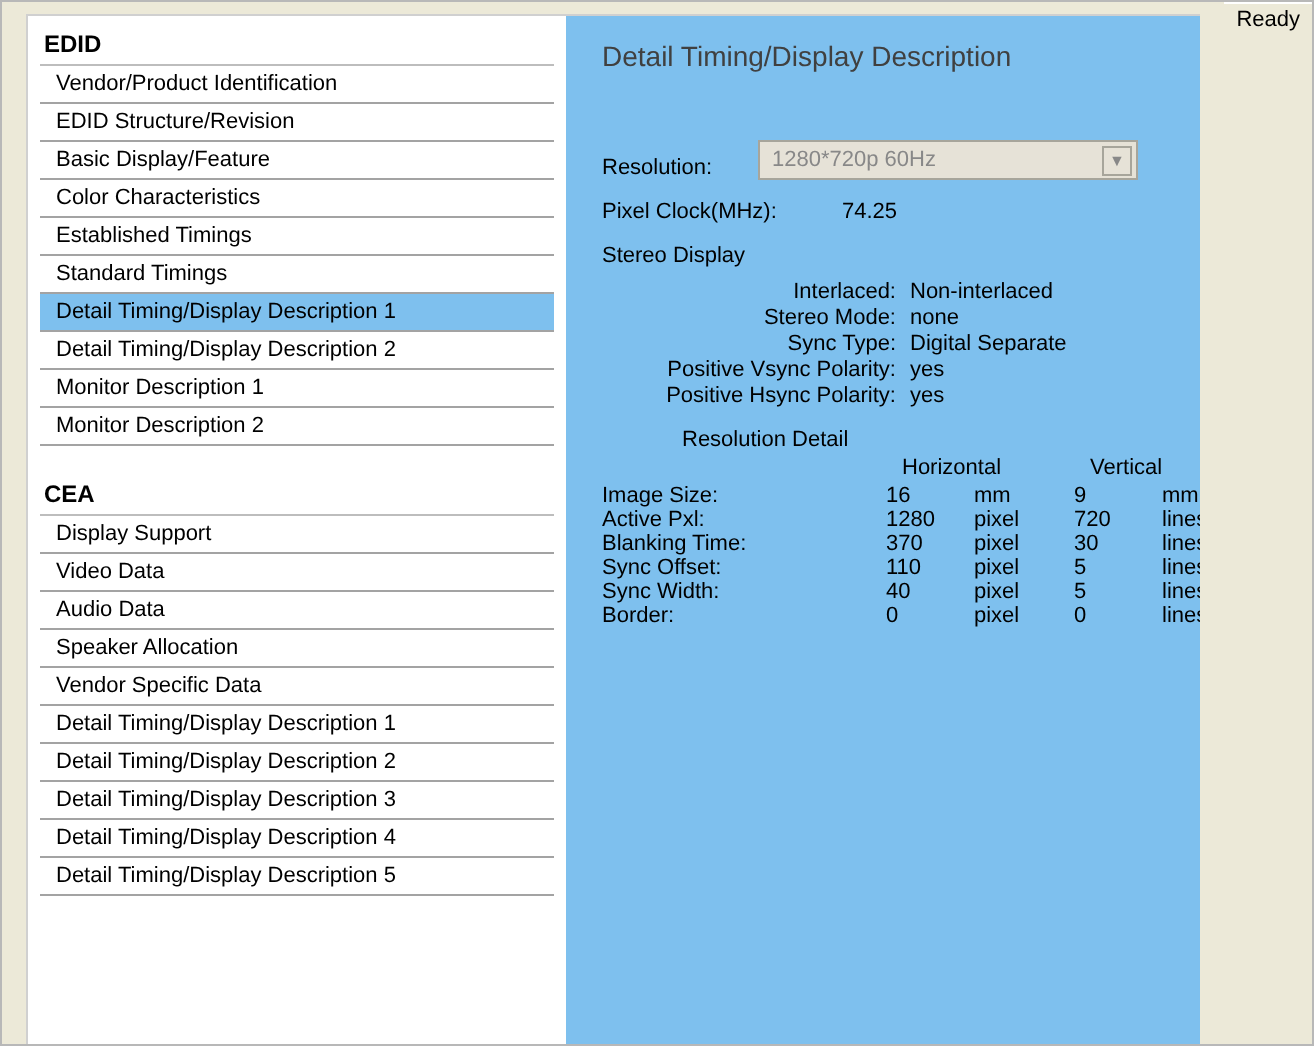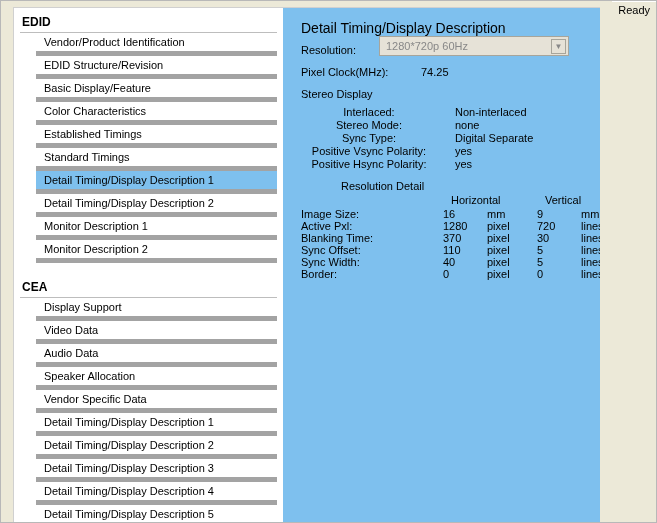--- a/index.html
+++ b/index.html
@@ -41,40 +41,39 @@
   overflow: auto;
 }
 .cat-header {
   font-weight: bold;
   font-size: 12px;
   padding: 3px 2px 3px 2px;
   border-bottom: 1px solid #bdbdbd;
 }
 .cat-item {
   padding: 3px 2px 3px 8px;
-  border-bottom: 5px solid #a3a3a3;
+  border-bottom: 1px solid #a3a3a3;
   cursor: pointer;
   white-space: nowrap;
-  margin-left: 16px;
 }
 .cat-item.selected {
   background: #7ec0ee;
 }
 .cat-block { margin-bottom: 14px; }
 .detail {
   flex: 1;
   background: #7ec0ee;
   padding: 12px 16px 10px 18px;
   color: #000;
   position: relative;
 }
 .detail-title {
-  color: #000000;
+  color: #404040;
   font-size: 14px;
-  margin-bottom: 0;
+  margin-bottom: 34px;
 }
 .res-row {
   display: flex;
   align-items: flex-end;
   margin-bottom: 10px;
 }
 .res-row .lbl { width: 78px; }
 .dropdown {
   flex: 0 0 190px;
   height: 20px;
@@ -91,21 +90,21 @@
   width: 15px; height: 15px;
   border: 1px solid #a7a59b;
   background: #e6e2d7;
   display: flex; align-items: center; justify-content: center;
   font-size: 8px; color: #888;
 }
 .pc-row { display: flex; margin-bottom: 10px; }
 .pc-row .lbl { width: 120px; }
 .section-head { margin: 6px 0 6px 0; }
 .kv { display: flex; margin-bottom: 1px; font-size: 11px; }
-.kv .k { width: 154px; text-align: center; padding-right: 18px; }
+.kv .k { width: 154px; text-align: right; padding-right: 7px; }
 .kv .v { }
 .resdet-head { margin: 10px 0 2px 40px; }
 .resdet-cols {
   display: flex;
   margin-left: 150px;
   margin-bottom: 2px;
 }
 .resdet-cols .col-h { width: 94px; }
 .resdet-cols .col-v { width: 80px; }
 .resdet-row { display: flex; font-size: 11px; margin-bottom: 0px; }

